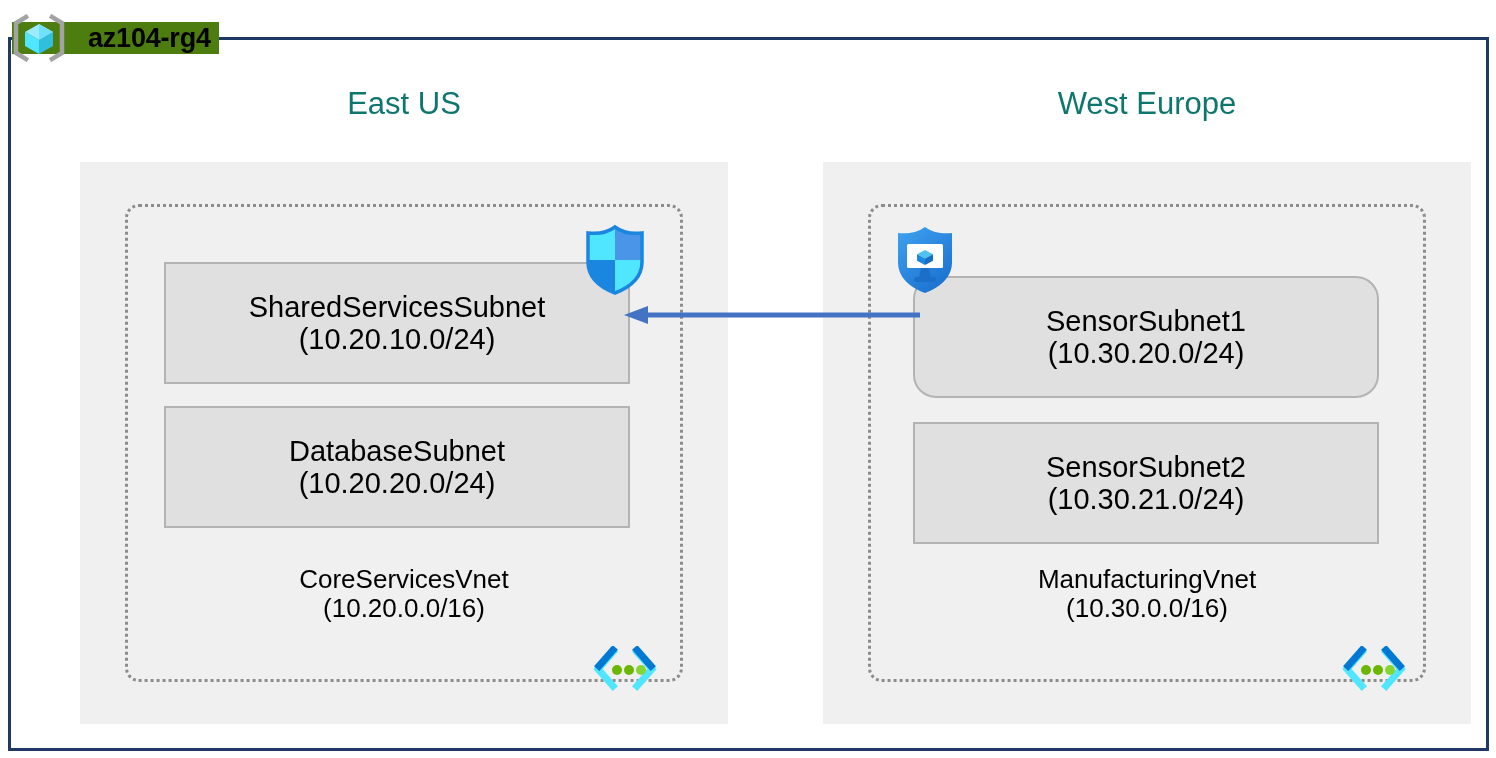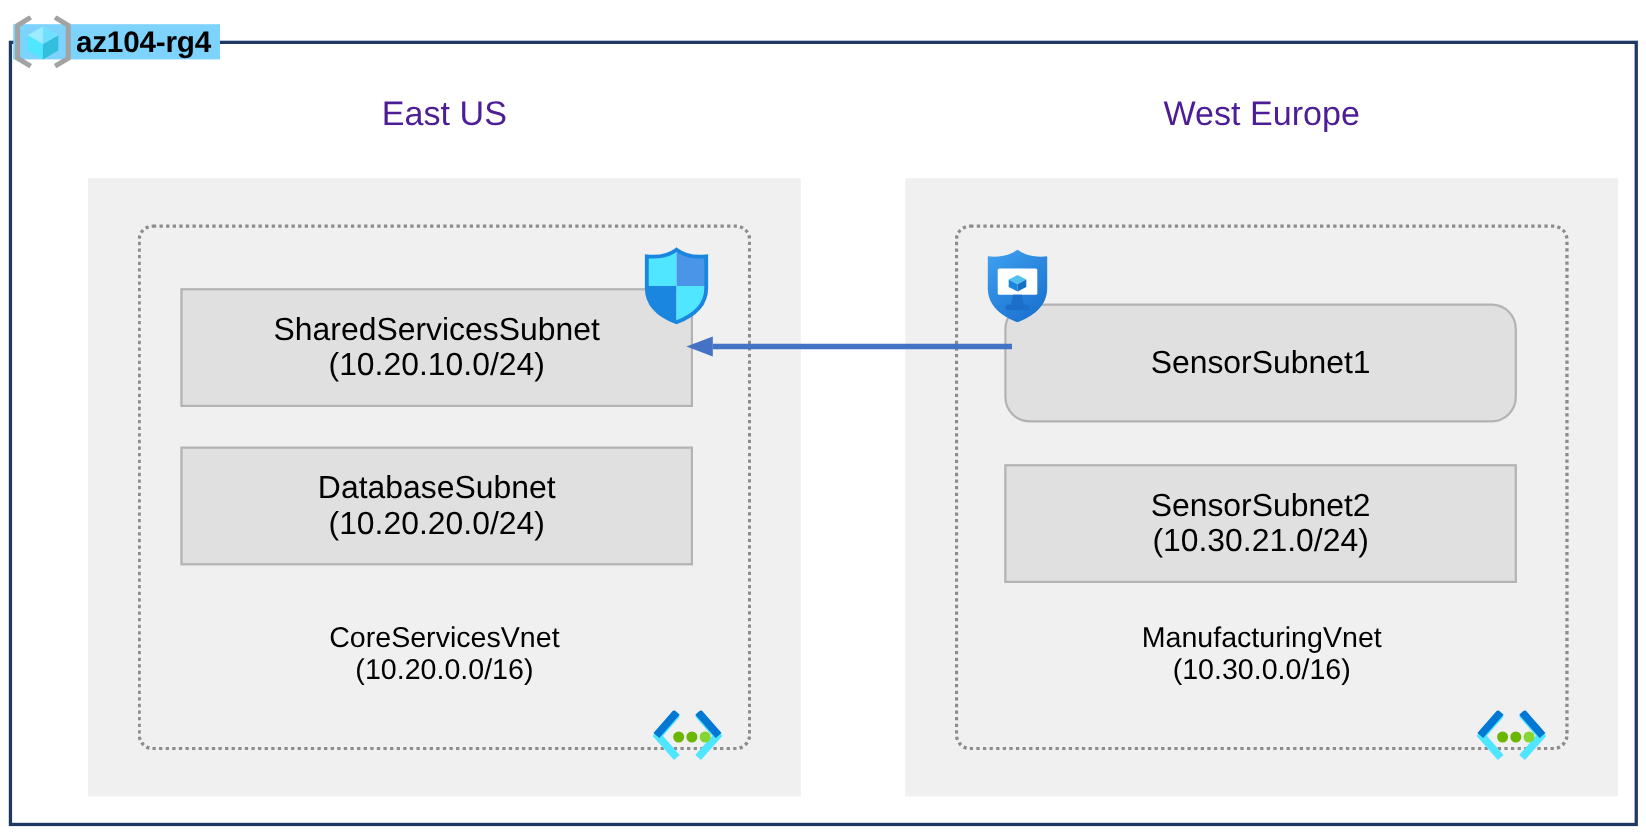--- a/index.html
+++ b/index.html
@@ -21,25 +21,25 @@
     width: 1481px; height: 714px;
     border: 3px solid #1F3864;
     background: transparent;
   }
 
   
   #rg-title-mask {
     position: absolute;
     left: 12px; top: 22px;
     height: 32px;
-    background: #7dd3fc;
+    background: #4d7c0f;
     padding: 0 8px 0 0;
     display: flex;
     align-items: center;
-    gap: 3px;
+    gap: 22px;
     z-index: 5;
   }
   #rg-title-text {
     font-size: 27px;
     font-weight: bold;
     color: #000000;
     letter-spacing: -0.2px;
     white-space: nowrap;
   }
 
@@ -51,21 +51,21 @@
     position: absolute;
     top: 88px;
     width: 648px;
   }
   #region-0 { left: 80px; }
   #region-1 { left: 823px; }
 
   .region-label {
     text-align: center;
     font-size: 31px;
-    color: #4c1d95;
+    color: #0f766e;
     line-height: 1;
     margin-bottom: 0;
     height: 44px;
   }
 
   .region-box {
     position: absolute;
     top: 162px;
     width: 648px;
     height: 562px;
@@ -84,21 +84,21 @@
     border-radius: 14px;
     background: transparent;
   }
   #vnet-box-0 { left: 125px; }
   #vnet-box-1 { left: 868px; }
 
   
   .subnet {
     position: absolute;
     width: 466px;
-    height: 108px;
+    height: 122px;
     background: #e0e0e0;
     border: 2px solid #b3b3b3;
     display: flex;
     flex-direction: column;
     align-items: center;
     justify-content: center;
     line-height: 1.12;
   }
   .subnet-name, .subnet-cidr {
     font-size: 29px;
@@ -182,20 +182,21 @@
   <span class="subnet-name">SharedServicesSubnet</span>
   <span class="subnet-cidr">(10.20.10.0/24)</span>
 </div>
 <div class="subnet" id="subnet-0-1">
   <span class="subnet-name">DatabaseSubnet</span>
   <span class="subnet-cidr">(10.20.20.0/24)</span>
 </div>
 
 <div class="subnet" id="subnet-1-0">
   <span class="subnet-name">SensorSubnet1</span>
+  <span class="subnet-cidr">(10.30.20.0/24)</span>
 </div>
 <div class="subnet" id="subnet-1-1">
   <span class="subnet-name">SensorSubnet2</span>
   <span class="subnet-cidr">(10.30.21.0/24)</span>
 </div>
 
 <div class="vnet-label" id="vnet-label-0">
   <span class="vnet-name">CoreServicesVnet</span>
   <span class="vnet-cidr">(10.20.0.0/16)</span>
 </div>

